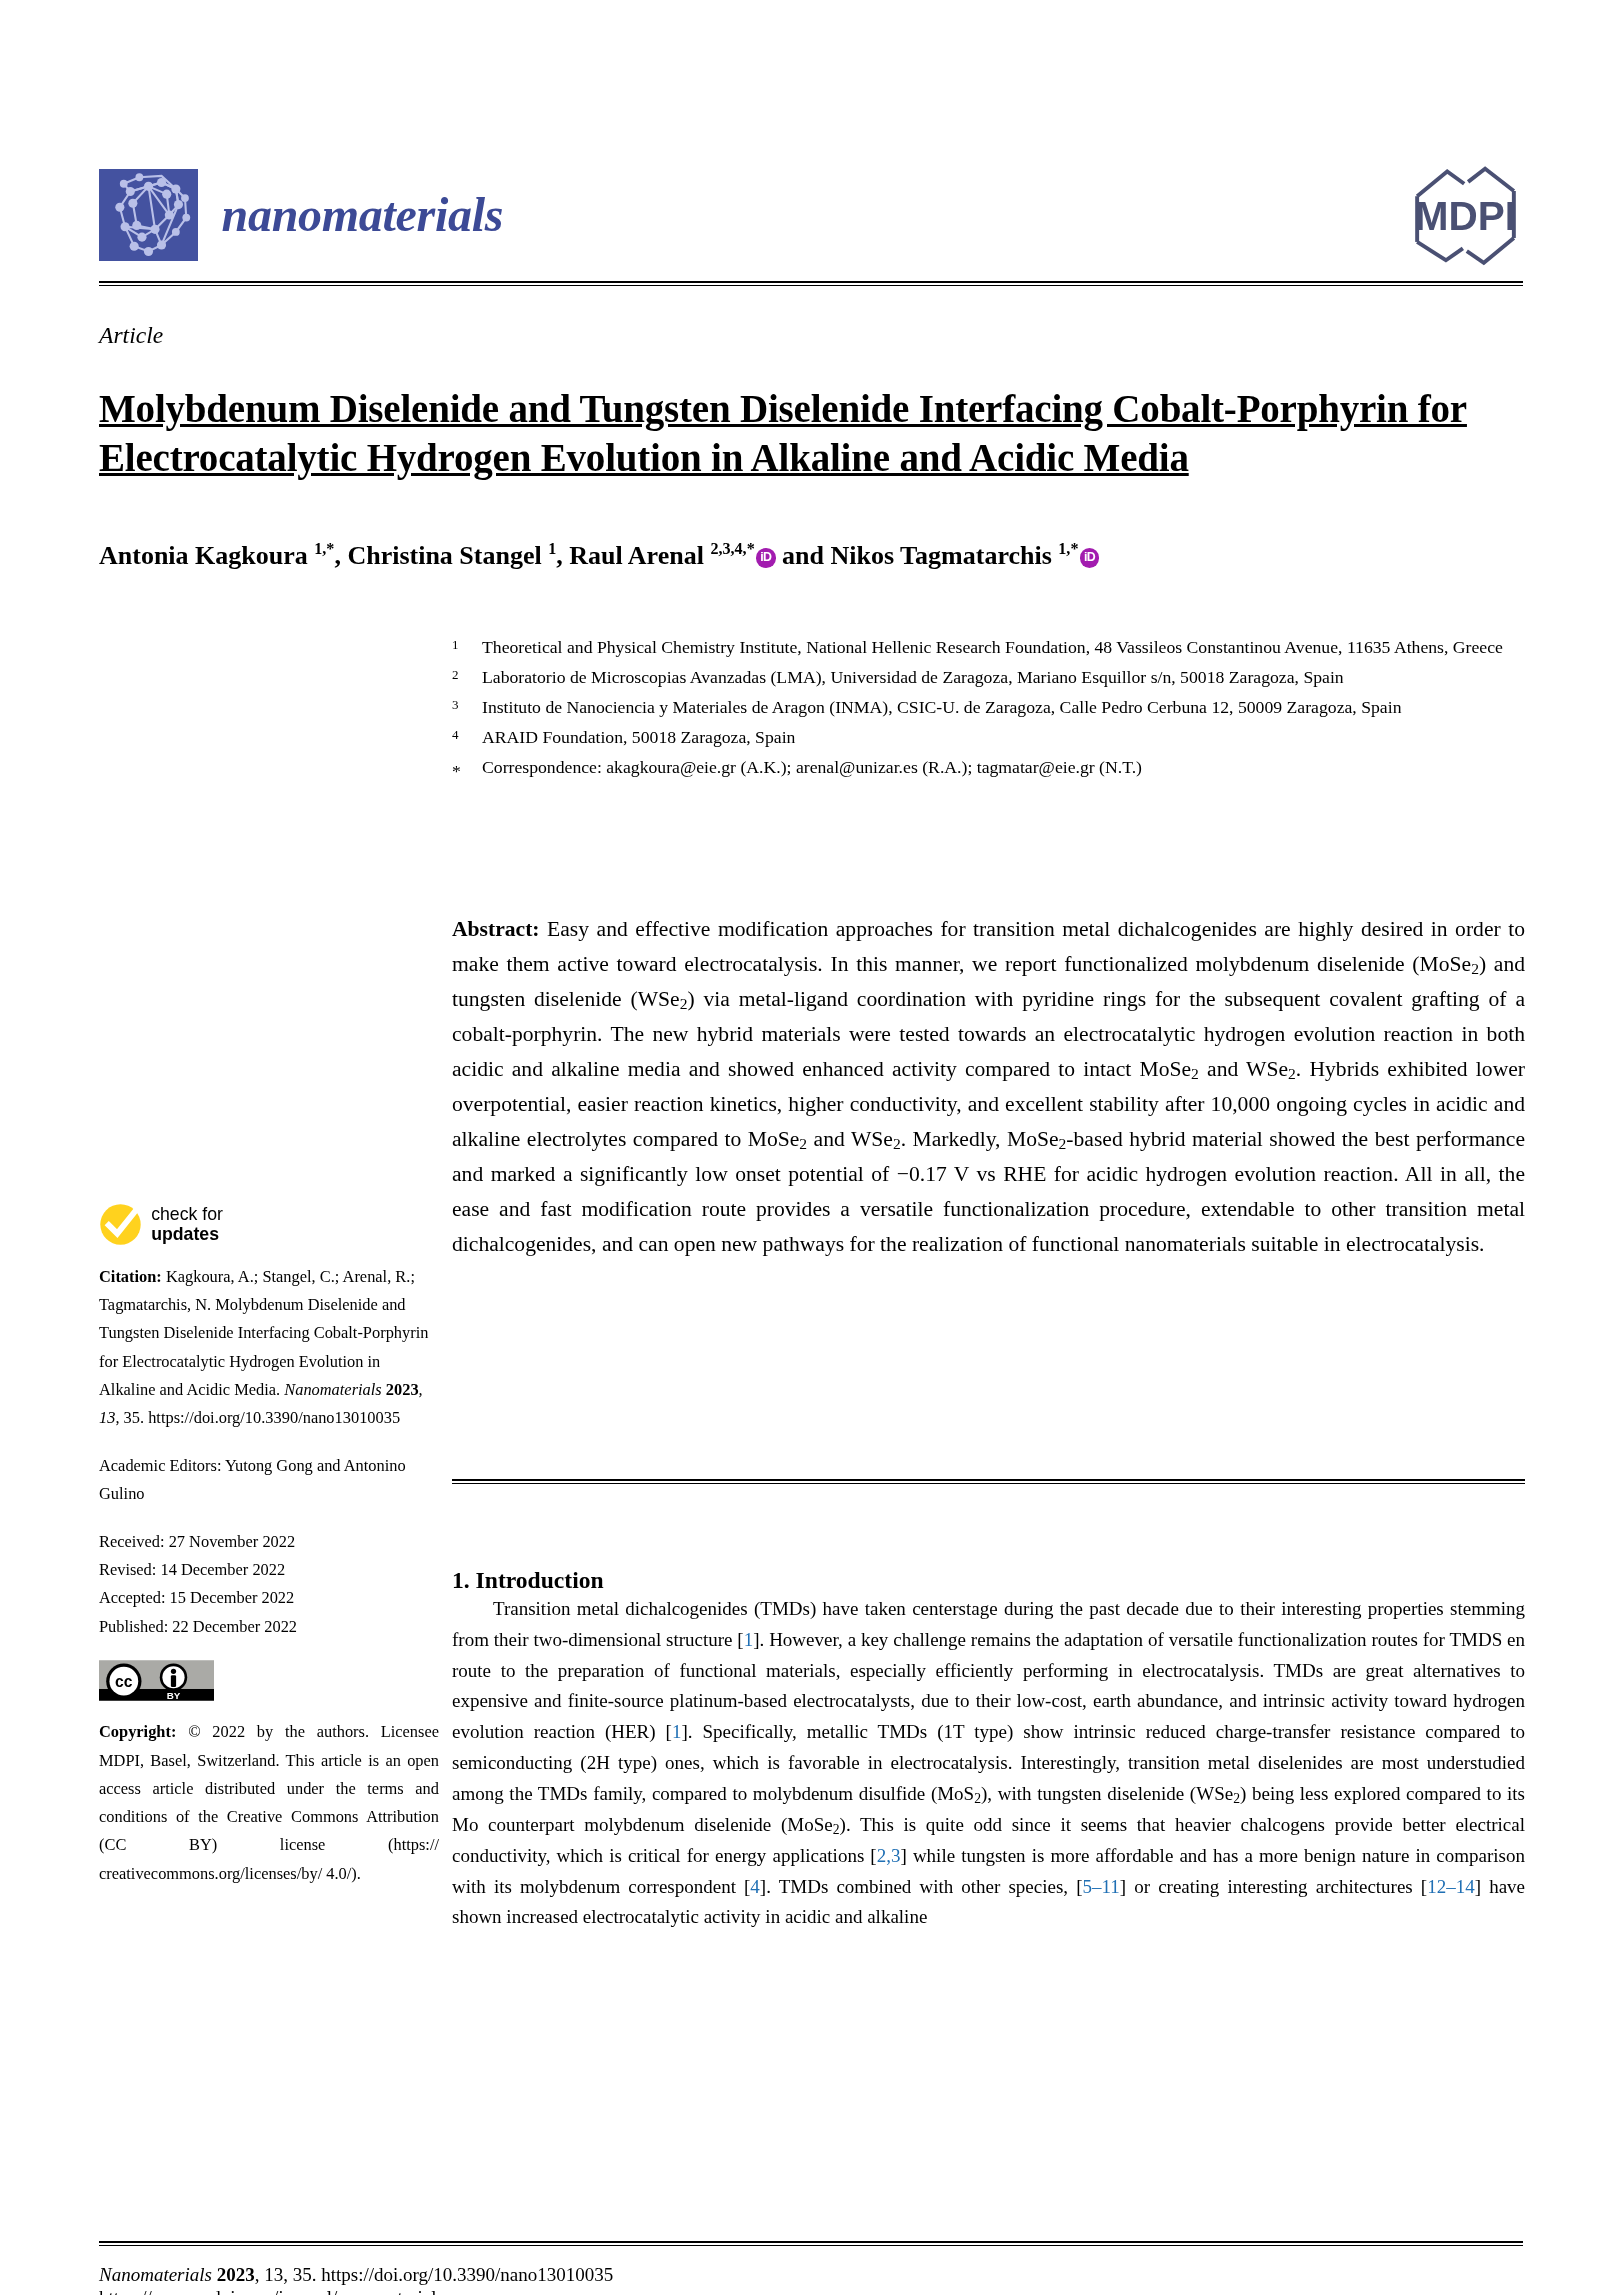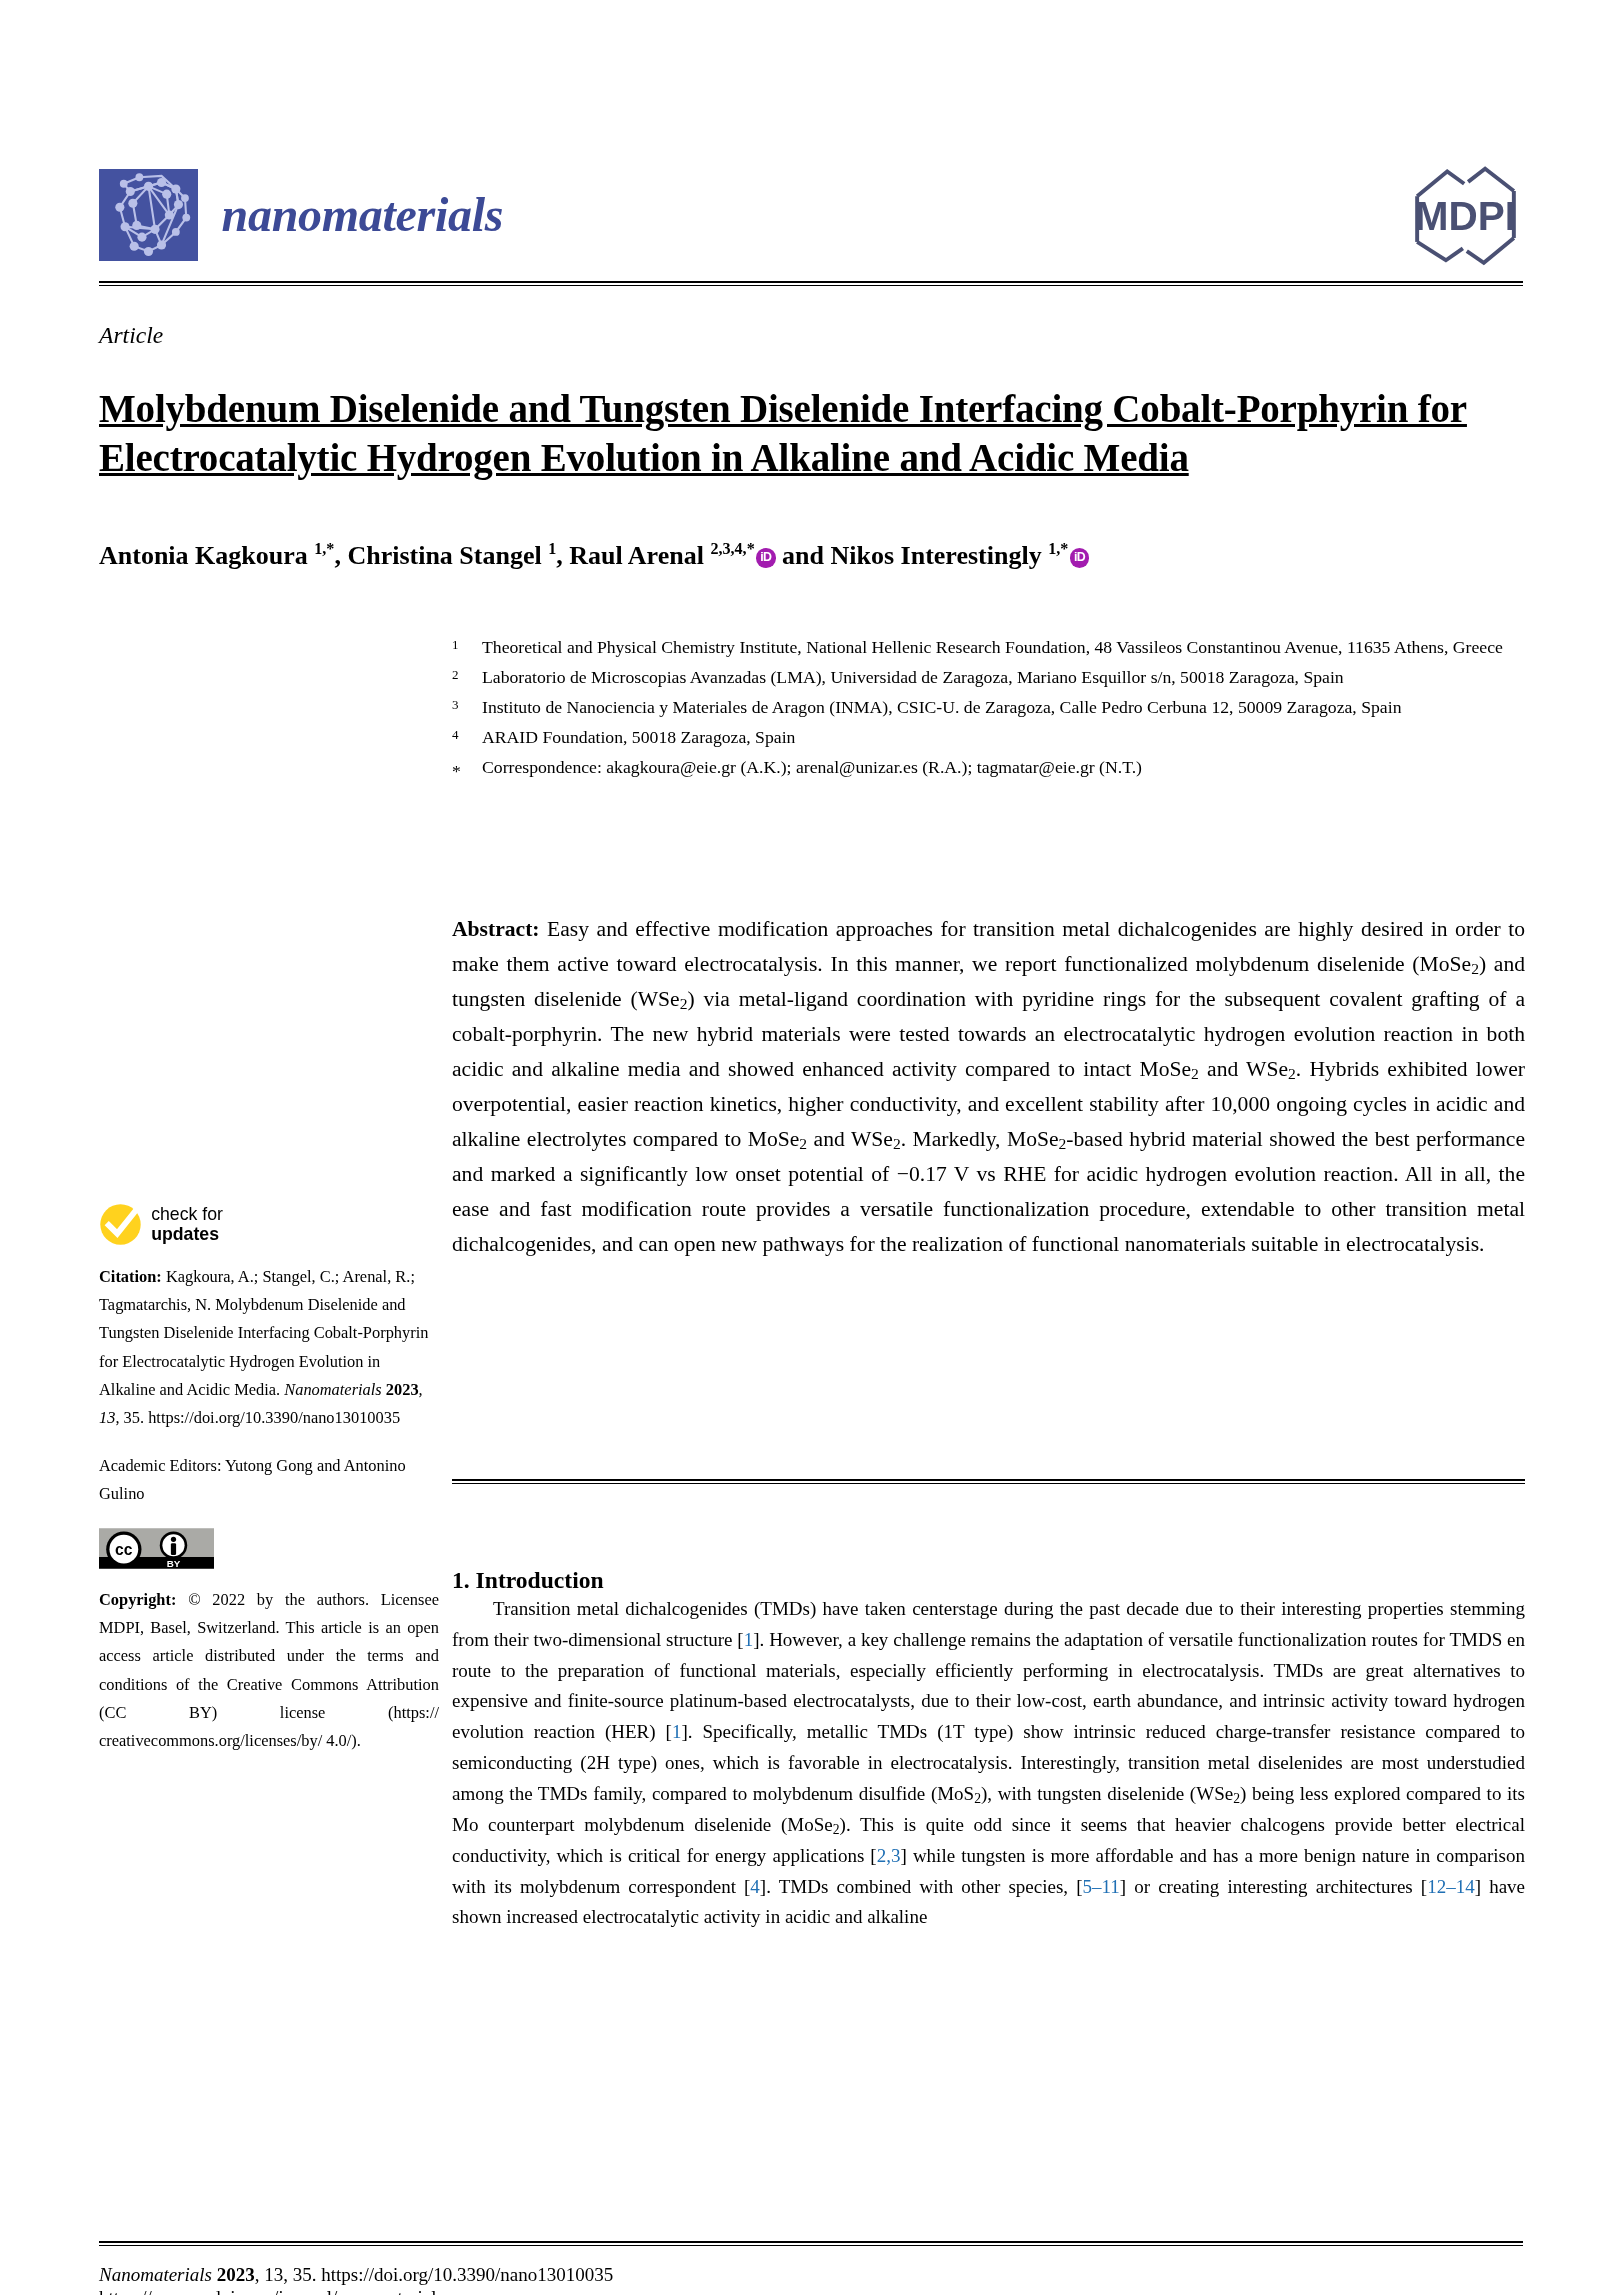--- a/index.html
+++ b/index.html
@@ -295,21 +295,21 @@
         <text x="88" y="104" text-anchor="middle" font-family="Liberation Sans, sans-serif" font-size="62" font-weight="700" fill="#4a5073">MDPI</text>
       </svg>
     </span>
   </div>
   <div class="rule-top"></div>
 
   <div class="kicker">Article</div>
   <h1 class="title">Molybdenum Diselenide and Tungsten Diselenide Interfacing Cobalt-Porphyrin for Electrocatalytic Hydrogen Evolution in Alkaline and Acidic Media</h1>
 
   <div class="authors">
-    <span>Antonia Kagkoura </span><sup>1,*</sup><span>, </span><span>Christina Stangel </span><sup>1</sup><span>, </span><span>Raul Arenal </span><sup>2,3,4,*</sup><span class="orcid">iD</span><span> and </span><span>Nikos Interestingly </span><sup>1,*</sup><span class="orcid">iD</span>
+    <span>Antonia Kagkoura </span><sup>1,*</sup><span>, </span><span>Christina Stangel </span><sup>1</sup><span>, </span><span>Raul Arenal </span><sup>2,3,4,*</sup><span class="orcid">iD</span><span> and </span><span>Nikos Tagmatarchis </span><sup>1,*</sup><span class="orcid">iD</span>
   </div>
 
   <div class="affil">
     <div class="affil-row">
       <div class="affil-num">1</div>
       <div class="affil-txt">Theoretical and Physical Chemistry Institute, National Hellenic Research Foundation, 48 Vassileos Constantinou Avenue, 11635 Athens, Greece</div>
     </div>
     <div class="affil-row">
       <div class="affil-num">2</div>
       <div class="affil-txt">Laboratorio de Microscopias Avanzadas (LMA), Universidad de Zaragoza, Mariano Esquillor s/n, 50018 Zaragoza, Spain</div>
@@ -355,20 +355,26 @@
         <span class="l2">updates</span>
       </span>
     </div>
 
     <div class="sb-block">
       <b>Citation:</b><span> Kagkoura, A.; Stangel, C.; Arenal, R.; Tagmatarchis, N. Molybdenum Diselenide and Tungsten Diselenide Interfacing Cobalt-Porphyrin for Electrocatalytic Hydrogen Evolution in Alkaline and Acidic Media. </span><i>Nanomaterials</i><b> 2023</b><i>, 13</i><span>, 35.  https://doi.org/10.3390/nano13010035</span>
     </div>
 
     <div class="sb-block">Academic Editors: Yutong Gong and Antonino Gulino</div>
 
+    <div class="sb-block">
+      <div>Received: 27 November 2022</div>
+      <div>Revised: 14 December 2022</div>
+      <div>Accepted: 15 December 2022</div>
+      <div>Published: 22 December 2022</div>
+    </div>
 
     <span>
       <svg class="cc-badge" viewBox="0 0 176 62" xmlns="http://www.w3.org/2000/svg" style="font-size:25px">
         <rect x="0" y="0" width="176" height="44" fill="#aaaaa6"></rect>
         <rect x="0" y="44" width="176" height="18" fill="#000000"></rect>
         <circle cx="38" cy="32" r="27" fill="#000000"></circle>
         <circle cx="38" cy="32" r="22" fill="#ffffff"></circle>
         <text x="38" y="41" text-anchor="middle" font-family="Liberation Sans, sans-serif" font-size="24" font-weight="700" fill="#000000">cc</text>
         <circle cx="114" cy="26" r="21" fill="#000000"></circle>
         <circle cx="114" cy="26" r="17" fill="#ffffff"></circle>

